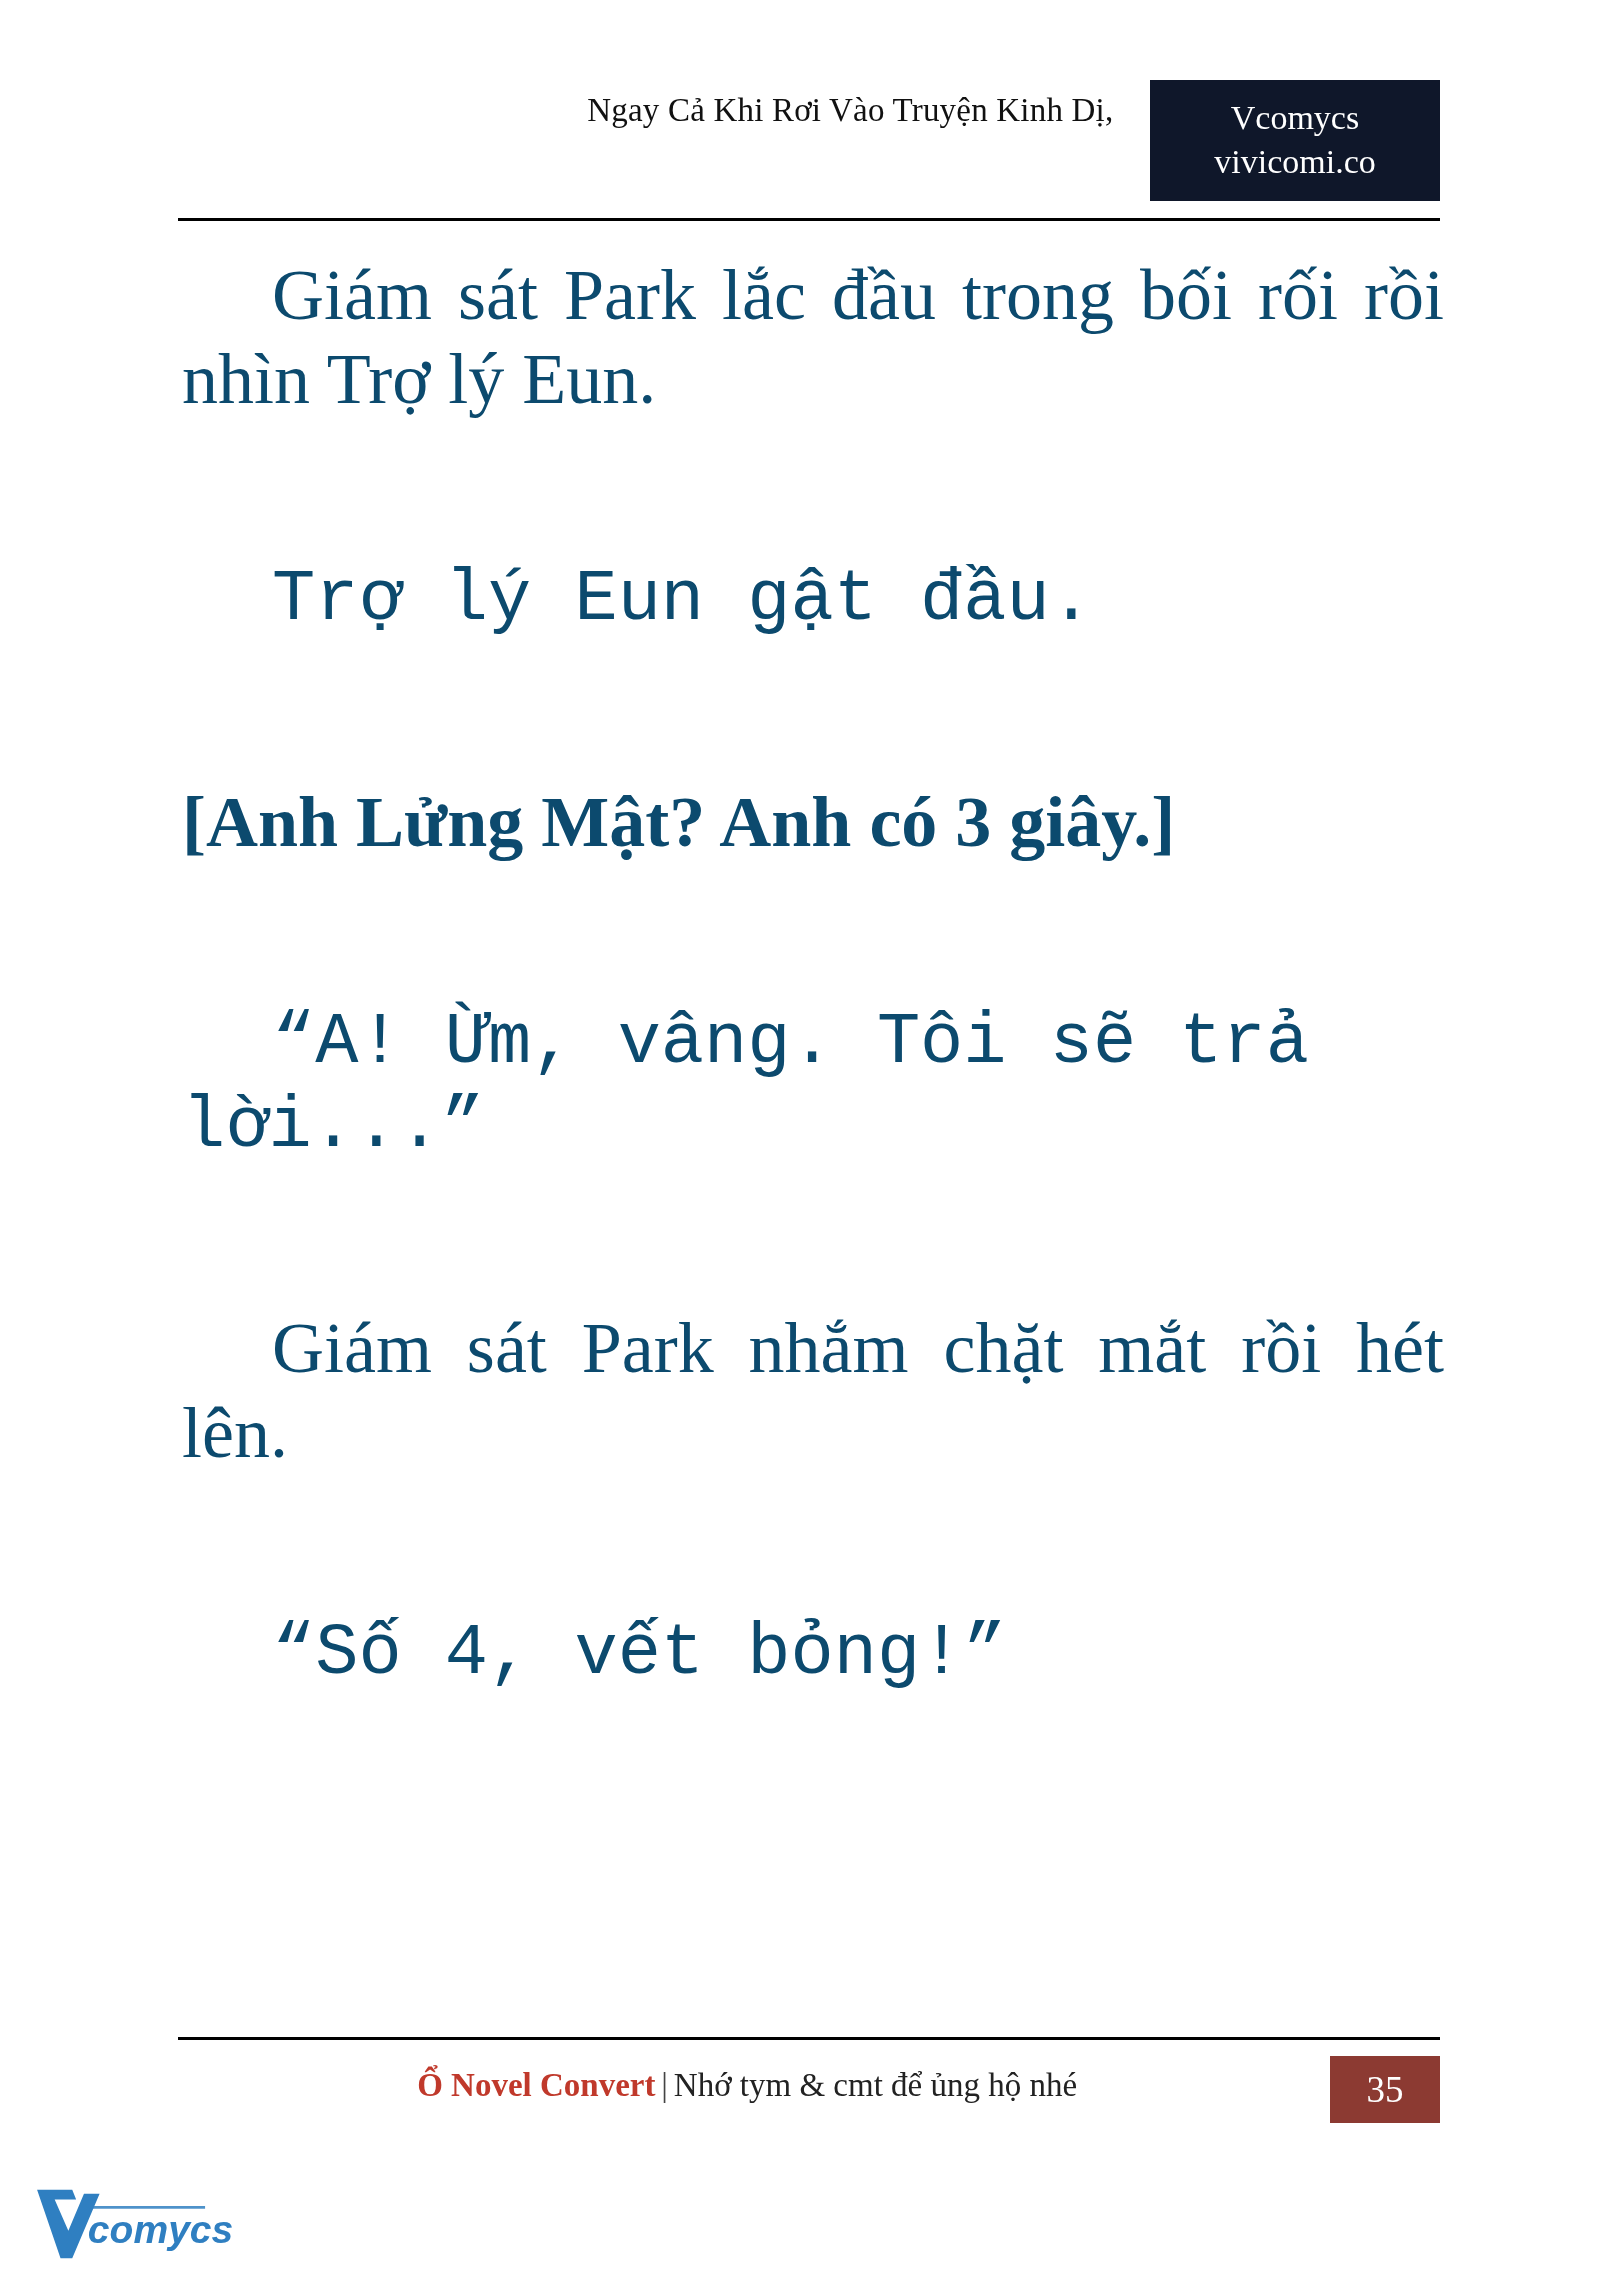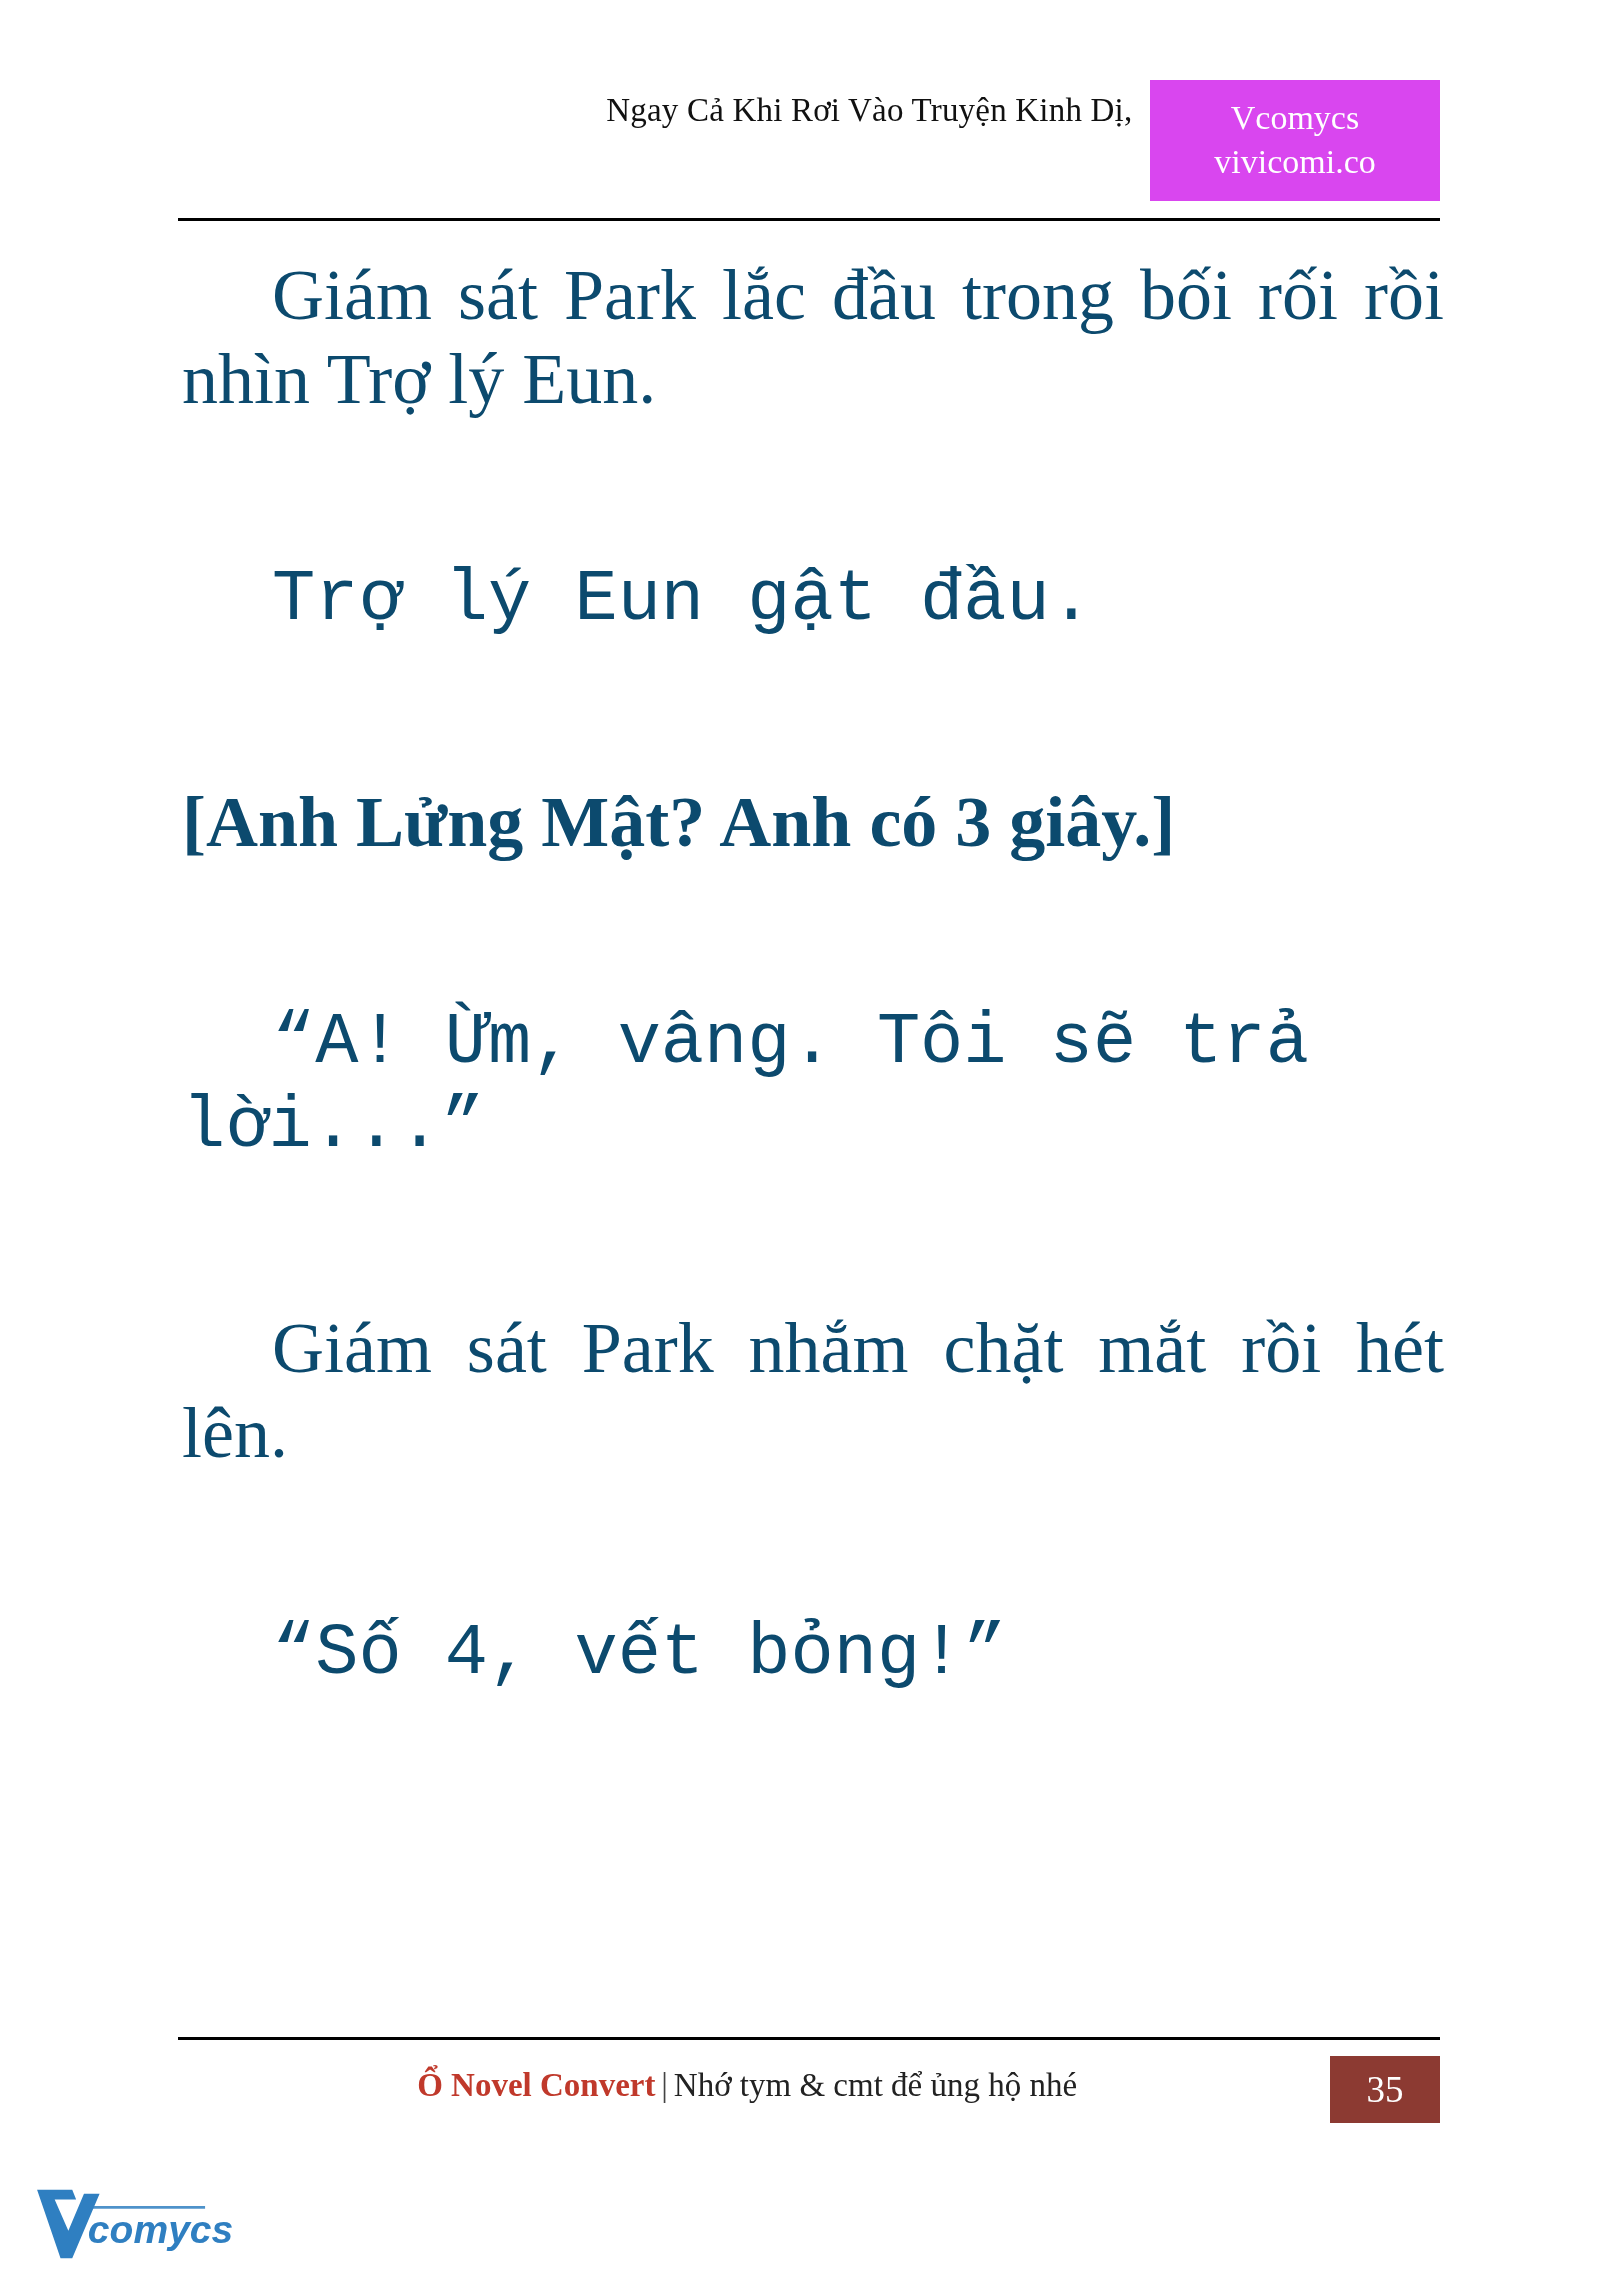--- a/index.html
+++ b/index.html
@@ -30,35 +30,36 @@
     left: 178px;
     top: 80px;
     width: 1262px;
     height: 145px;
   }
   .header-inner {
     display: flex;
     align-items: stretch;
     justify-content: center;
     height: 121px;
+    gap: 19px;
   }
   .header-title {
     flex: 1 1 auto;
     text-align: right;
     font-size: 33px;
     line-height: 1.34;
     letter-spacing: 0.2px;
     padding-right: 17.6px;
     padding-top: 7.8px;
     color: #111111;
     white-space: pre-line;
   }
   .header-badge {
     width: 290px;
-    background: #d946ef;
+    background: #0f172a;
     color: #ffffff;
     text-align: center;
     font-size: 34px;
     line-height: 1.3;
     padding-top: 15.7px;
     box-sizing: border-box;
   }
   .header-badge .line2 {
     display: block;
   }

